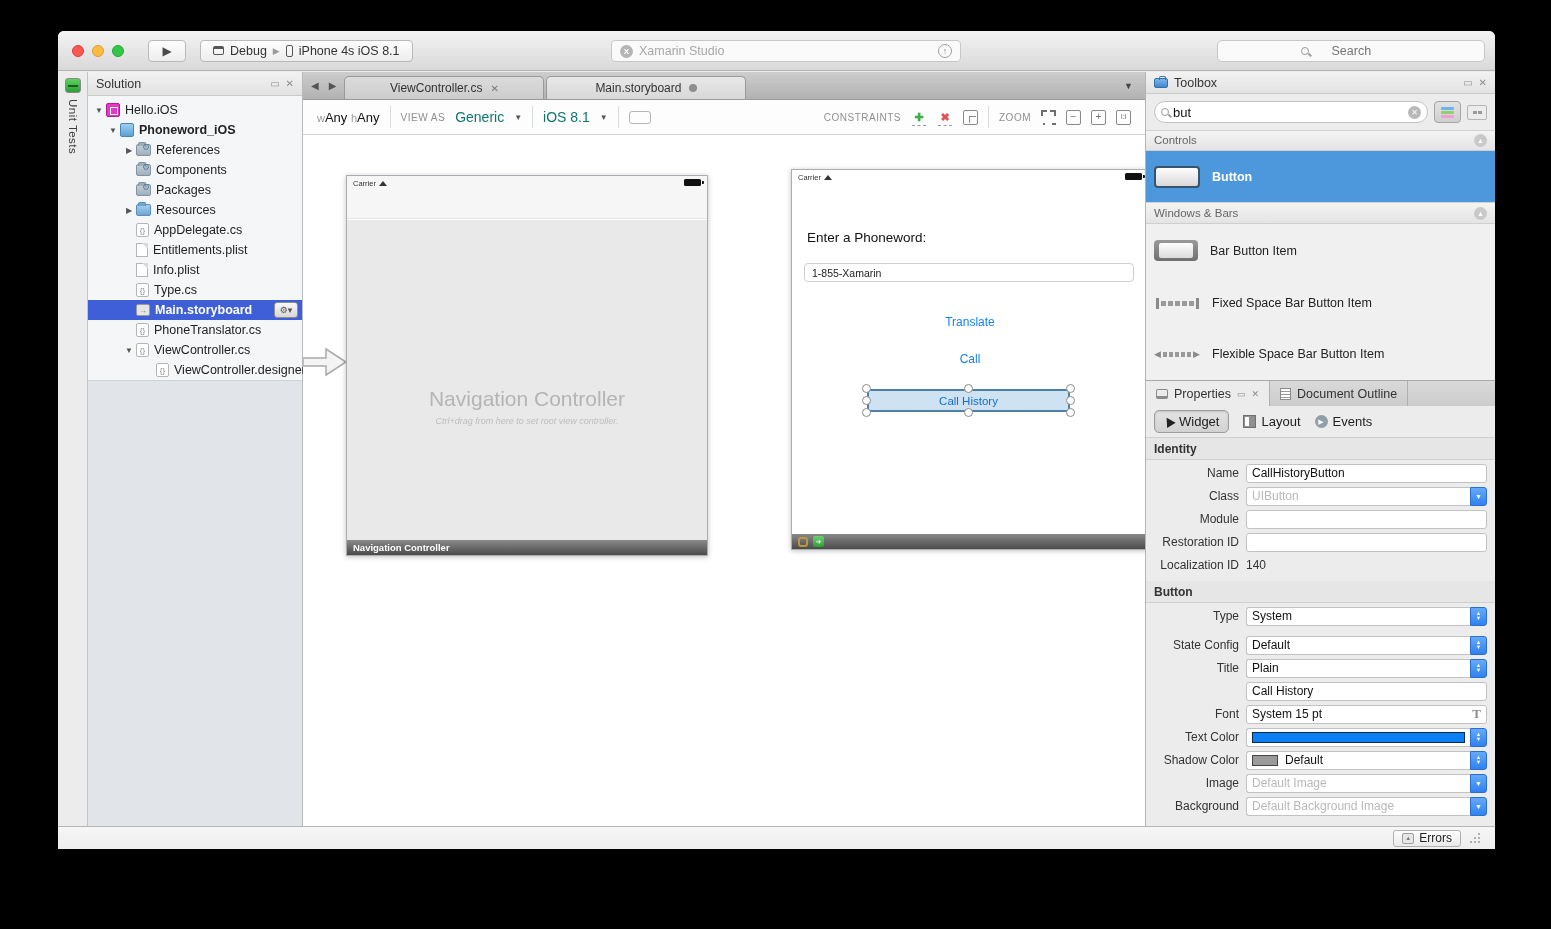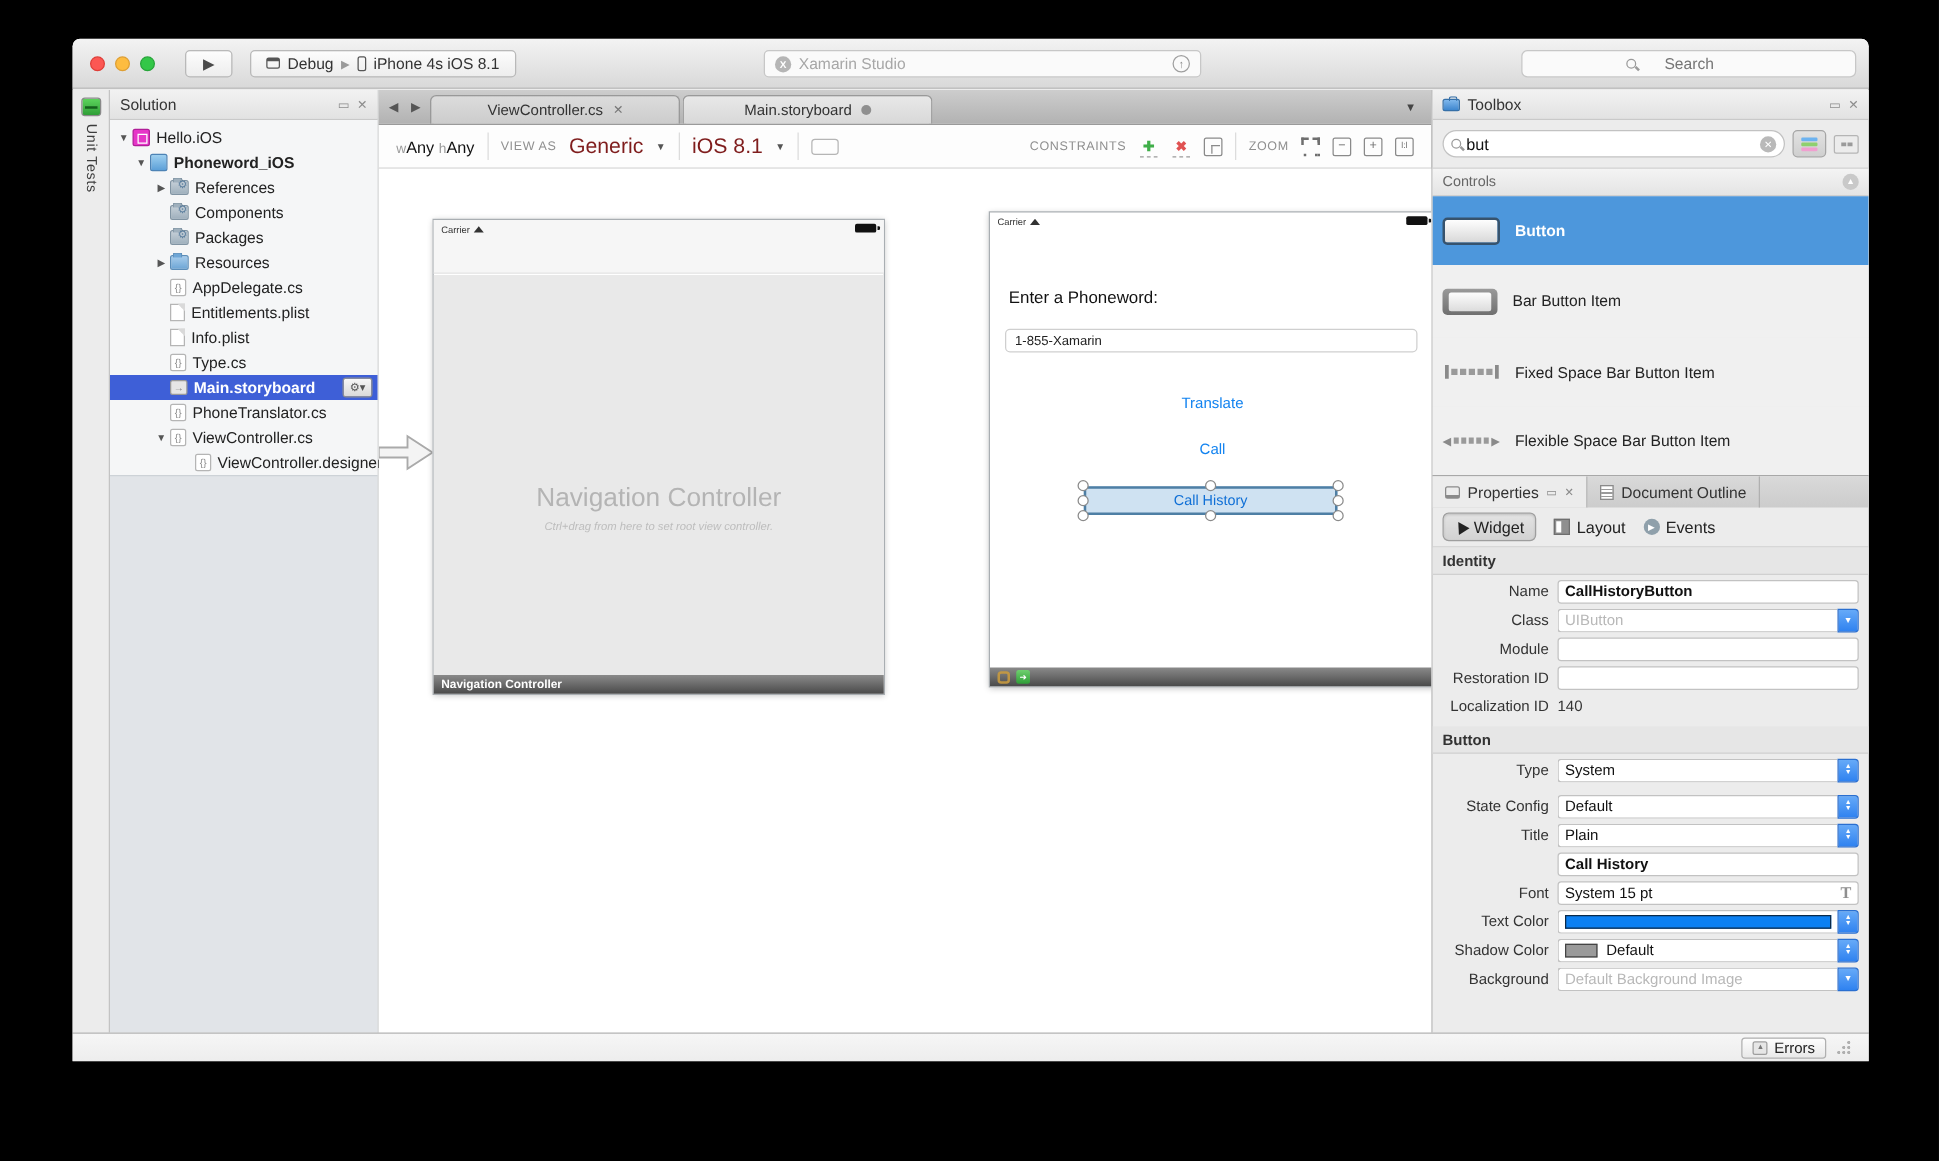--- a/index.html
+++ b/index.html
@@ -90,21 +90,21 @@
   .tab .close { color:#777; font-size:10px; }
   .tab .mod-dot { width:8px; height:8px; border-radius:50%; background:#8f8f8f; }
   .tab-dd { margin-left:auto; align-self:center; color:#444; font-size:9px; padding-right:8px; }
 
   .design-toolbar { height:35px; background:#fdfdfd; border-bottom:1px solid #d2d2d2;
     display:flex; align-items:center; padding:0 14px; gap:10px; font-size:12px; color:#333; }
   .szclass { font-size:13px; color:#111; }
   .szclass .dim { color:#9a9a9a; font-size:11px; }
   .vdiv { width:1px; height:22px; background:#dcdcdc; }
   .viewas { font-size:10px; color:#8f8f8f; letter-spacing:.5px; }
-  .dd-label { font-size:17px; color:#7f1d1d; }
+  .dd-label { font-size:14px; color:#0f766e; }
   .dd-caret { font-size:8px; color:#555; }
   .orient-btn { width:22px; height:13px; border:1.5px solid #b5b5b5; border-radius:3px; }
   .tb-spacer { flex:1; }
   .tb-group-label { font-size:10px; color:#8f8f8f; letter-spacing:.5px; }
   .cicon { position:relative; width:16px; height:16px; display:flex; align-items:center; justify-content:center; font-size:11px; }
   .cicon.add { color:#3fae49; font-weight:bold; }
   .cicon.del { color:#e05252; font-weight:bold; }
   .cicon.add::after,.cicon.del::after { content:""; position:absolute; left:1px; right:1px; bottom:-1px; border-bottom:1.5px dashed #9a9a9a; }
   .sqicon { width:15px; height:15px; border:1.5px solid #8a8a8a; border-radius:2px; position:relative; }
   .sqicon.pin::after { content:""; position:absolute; right:1px; bottom:1px; width:6px; height:6px; border-top:1.5px solid #8a8a8a; border-left:1.5px solid #8a8a8a; }
@@ -199,21 +199,21 @@
   .cursor-ic { width:0; height:0; border-left:5px solid transparent; border-right:5px solid transparent; border-bottom:9px solid #222; transform:rotate(-32deg); }
   .layout-ic { width:13px; height:13px; background:#8f8f8f; border:1px solid #6f6f6f; position:relative; }
   .layout-ic::after{ content:""; position:absolute; left:1px; top:1px; bottom:1px; width:4px; background:#fff; }
   .events-ic { width:13px; height:13px; border-radius:50%; background:#8fa0ab; color:#fff; font-size:7px; display:flex; align-items:center; justify-content:center; }
   .sect-hdr { height:22px; background:#e6e6e6; border-bottom:1px solid #d0d0d0; display:flex; align-items:center;
     padding:0 8px; font-size:12px; font-weight:bold; color:#333; }
   .prow { display:flex; align-items:center; height:20px; margin:3px 8px 0 0; }
   .plabel { width:100px; text-align:right; font-size:12px; color:#333; padding-right:7px; flex:0 0 auto; }
   .pfield { flex:1; height:19px; background:#fff; border:1px solid #c2c2c2; border-radius:3px;
     font-size:12px; color:#111; padding:0 5px; display:flex; align-items:center; min-width:0; }
-  input.pfield { outline:none;font-weight:bold; }
+  input.pfield { outline:none; }
   .pfield.grayed { color:#b8b8b8; }
   .pstatic { font-size:12px; color:#333; }
   .withbtn { display:flex; flex:1; min-width:0; }
   .withbtn .pfield { border-radius:3px 0 0 3px; border-right:none; }
   .bluebtn { width:17px; height:19px; background:linear-gradient(#66aaf8,#2f82f0); border:1px solid #2a6fd0;
     border-radius:0 3px 3px 0; color:#fff; display:flex; flex-direction:column; align-items:center; justify-content:center; flex:0 0 auto; }
   .bluebtn span { font-size:5.5px; line-height:5px; }
   .bluebtn.single span { font-size:7px; }
   .swatch-blue { flex:1; height:11px; background:#0c80f2; border:1px solid #0b2a4a; }
   .swatch-gray { width:26px; height:11px; background:#9a9a9a; border:1px solid #444; margin-right:7px; flex:0 0 auto; }
@@ -486,20 +486,24 @@
               </span>
           </div>
           <div class="tb-section">
             <span>Controls</span>
             <span class="collapse">▲</span>
           </div>
           <div class="tb-item sel h55">
             <span class="btn-glyph"></span>
             <span>Button</span>
           </div>
+          <div class="tb-section">
+            <span>Windows &amp; Bars</span>
+            <span class="collapse">▲</span>
+          </div>
           <div class="tb-item h58">
             <span class="barbtn-glyph">
                 <i></i>
               </span>
             <span>Bar Button Item</span>
           </div>
           <div class="tb-item h55">
             <span class="space-glyph">
               <i class="bar"></i>
                 <i class="dash"></i>
@@ -643,20 +647,29 @@
                 <span class="swatch-gray"></span>
                 <span>Default</span>
               </span>
               <span class="bluebtn">
                   <span>▲</span>
                   <span>▼</span>
                 </span>
             </span>
           </div>
           <div class="prow">
+            <span class="plabel">Image</span>
+            <span class="withbtn">
+              <span class="pfield grayed">Default Image</span>
+              <span class="bluebtn single">
+                  <span>▼</span>
+                </span>
+            </span>
+          </div>
+          <div class="prow">
             <span class="plabel">Background</span>
             <span class="withbtn">
               <span class="pfield grayed">Default Background Image</span>
               <span class="bluebtn single">
                   <span>▼</span>
                 </span>
             </span>
           </div>
         </div>
       </div>

